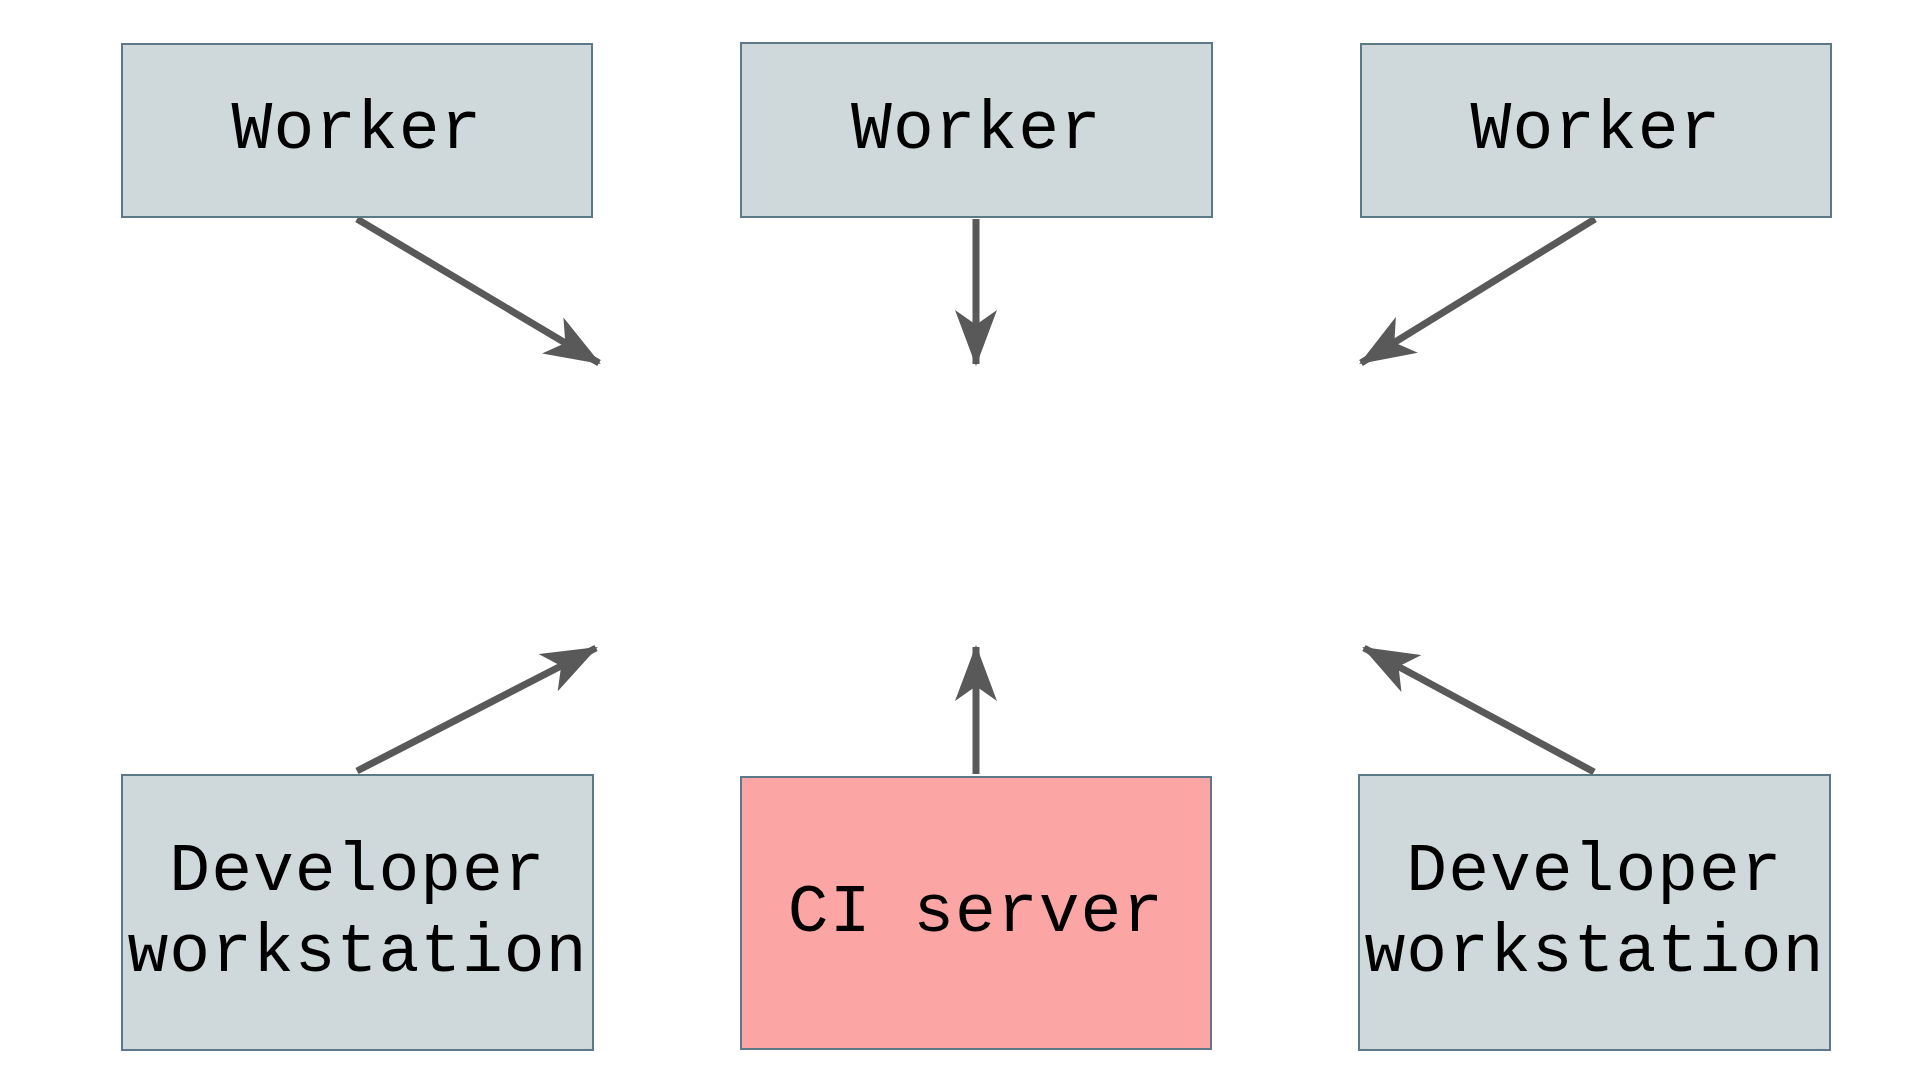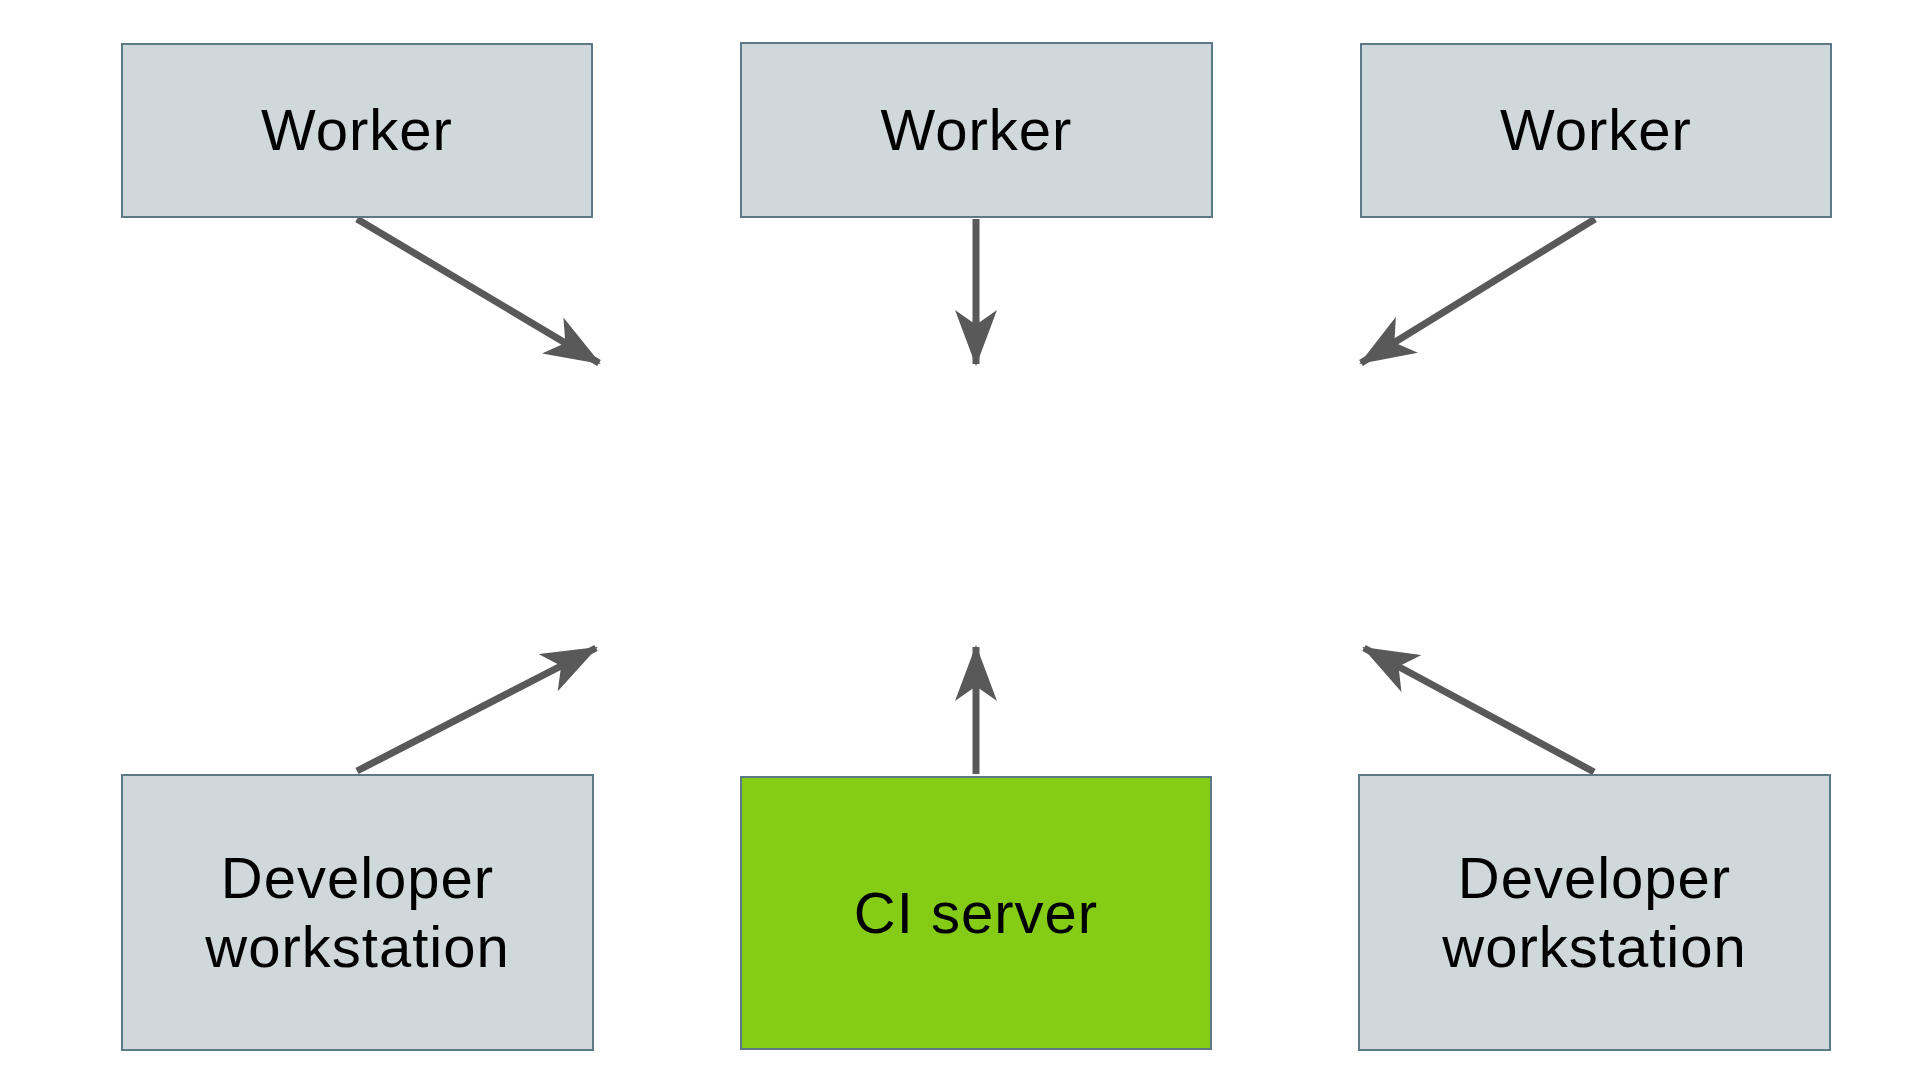--- a/index.html
+++ b/index.html
@@ -25,24 +25,25 @@
   .node {
     position: absolute;
     box-sizing: border-box;
     background: #cfd8da;
     border: 2px solid #5d7987;
     display: flex;
     align-items: center;
     justify-content: center;
     text-align: center;
     color: #000000;
-    font-size: 58px;
+    font-size: 68px;
     line-height: 1.18;
     letter-spacing: 1px;
     padding: 0 18px;
+    font-family: Liberation Mono, monospace;
   }
 </style>
 </head>
 <body>
 
 <div class="canvas">
 
   <svg id="edge-layer" class="edge-layer" viewBox="0 0 1910 1090" xmlns="http://www.w3.org/2000/svg">
     <defs>
       <marker id="arrowhead" viewBox="0 0 8 6" markerWidth="8" markerHeight="6" refX="7.7" refY="3" orient="auto" markerUnits="strokeWidth">
@@ -67,21 +68,21 @@
 
   <div class="node" style="left: 1360px; top: 43px; width: 472px; height: 175px; background: rgb(207, 216, 218); border-color: rgb(93, 121, 135); color: rgb(0, 0, 0);">
     <span>Worker</span>
   </div>
 
 
   <div class="node" style="left: 121px; top: 774px; width: 473px; height: 277px; background: rgb(207, 216, 218); border-color: rgb(93, 121, 135); color: rgb(0, 0, 0);">
     <span>Developer workstation</span>
   </div>
 
-  <div class="node" style="left: 740px; top: 776px; width: 472px; height: 274px; background: #84cc16; border-color: rgb(93, 121, 135); color: rgb(0, 0, 0);">
+  <div class="node" style="left: 740px; top: 776px; width: 472px; height: 274px; background: #fca5a5; border-color: rgb(93, 121, 135); color: rgb(0, 0, 0);">
     <span>CI server</span>
   </div>
 
   <div class="node" style="left: 1358px; top: 774px; width: 473px; height: 277px; background: rgb(207, 216, 218); border-color: rgb(93, 121, 135); color: rgb(0, 0, 0);">
     <span>Developer workstation</span>
   </div>
 
 </div>
 
 </body></html>

